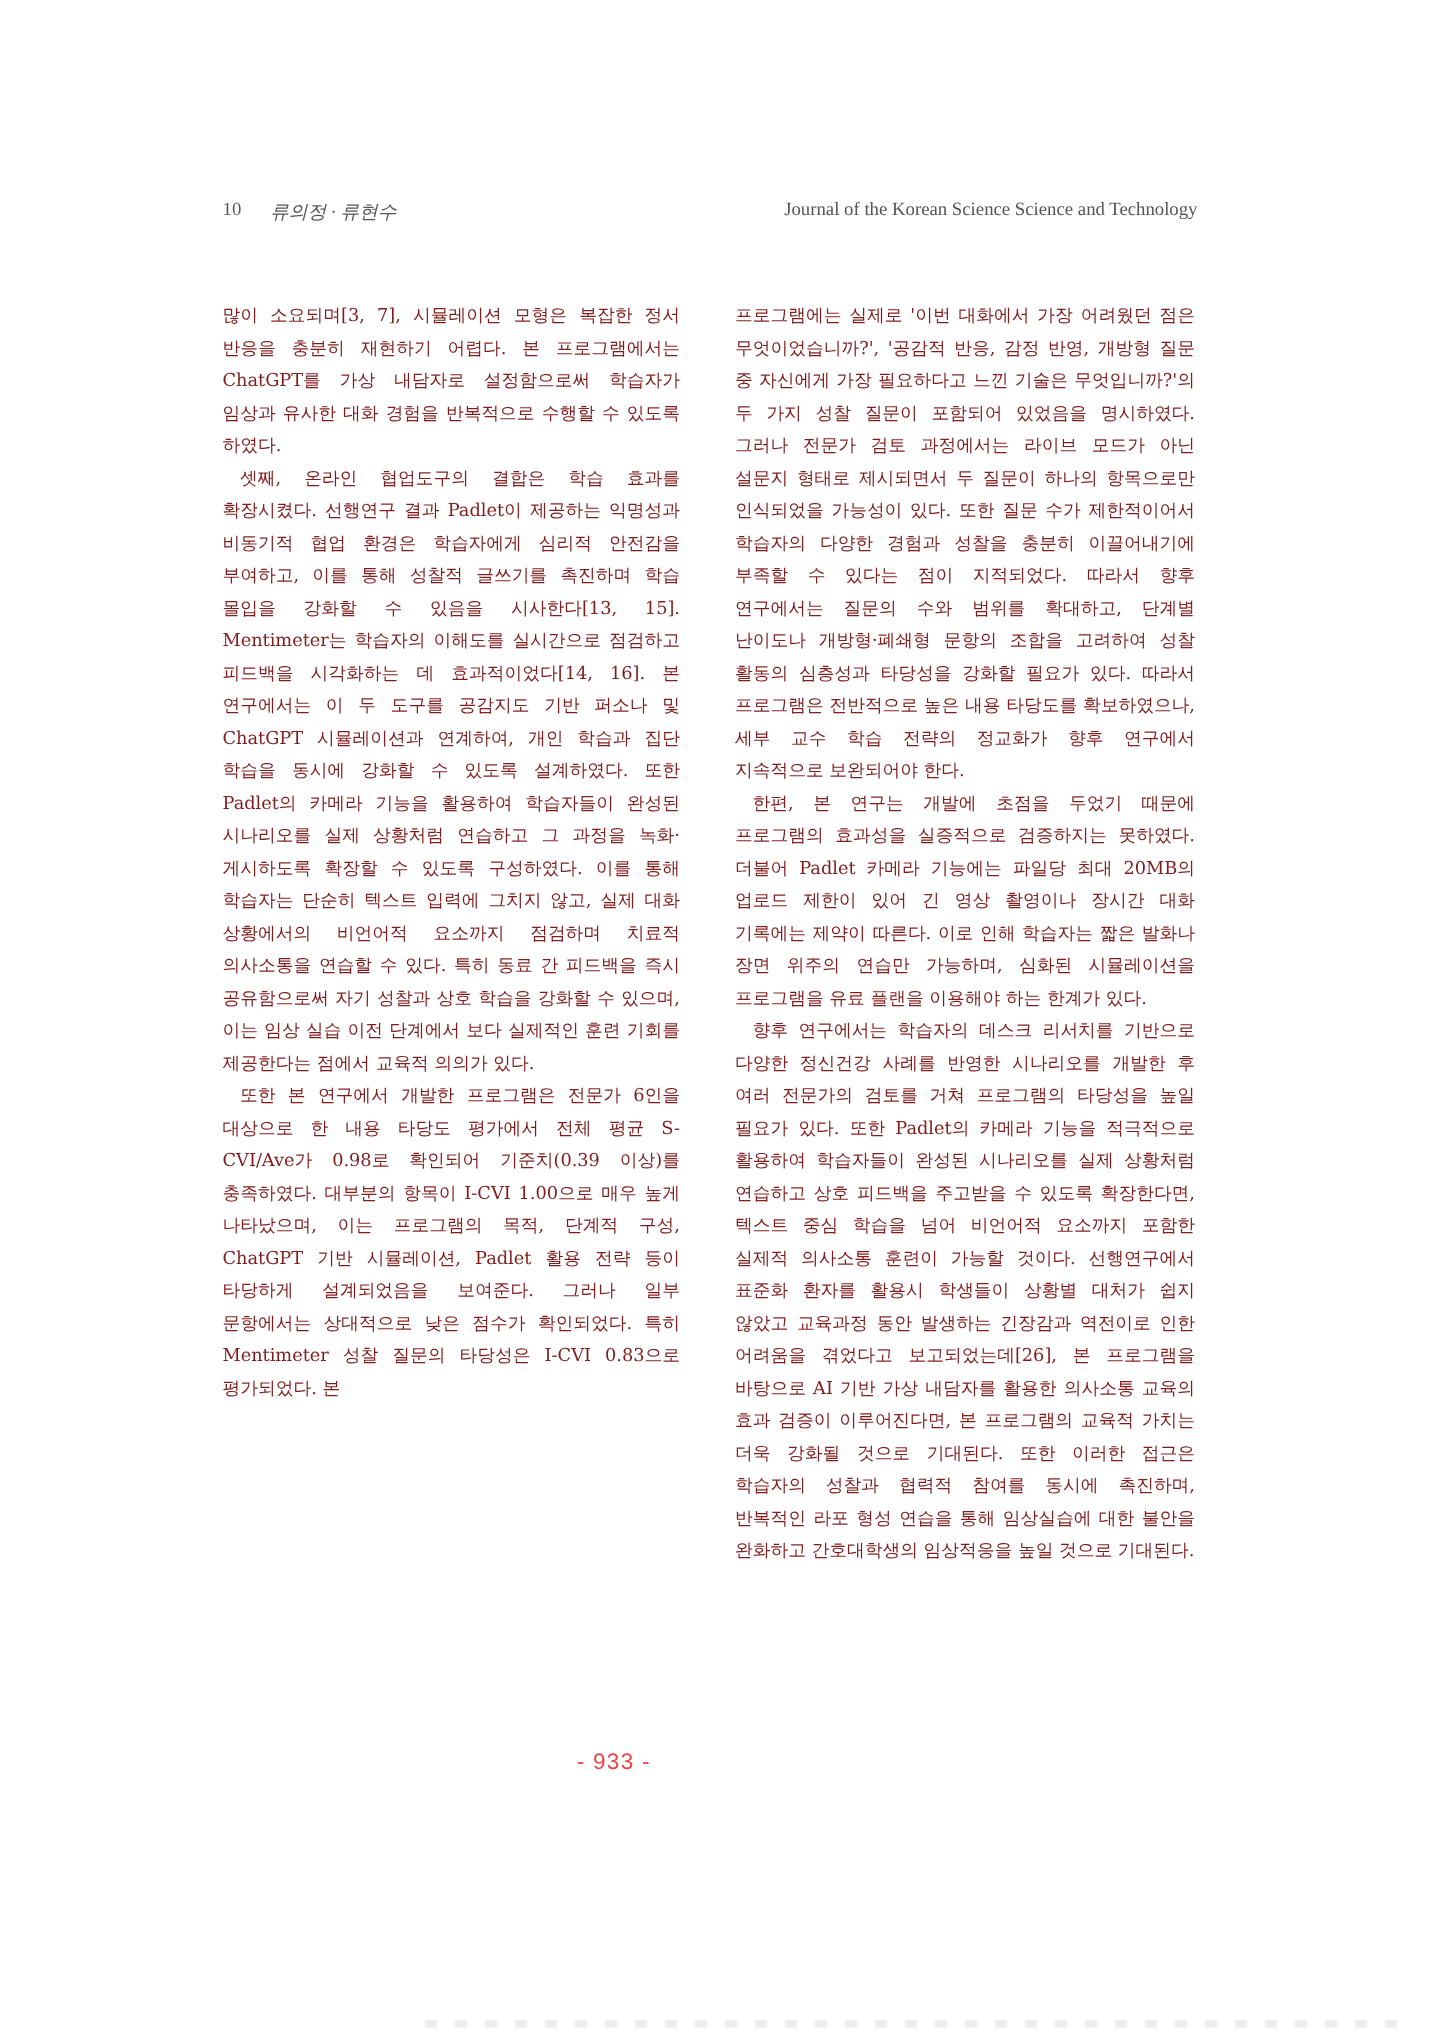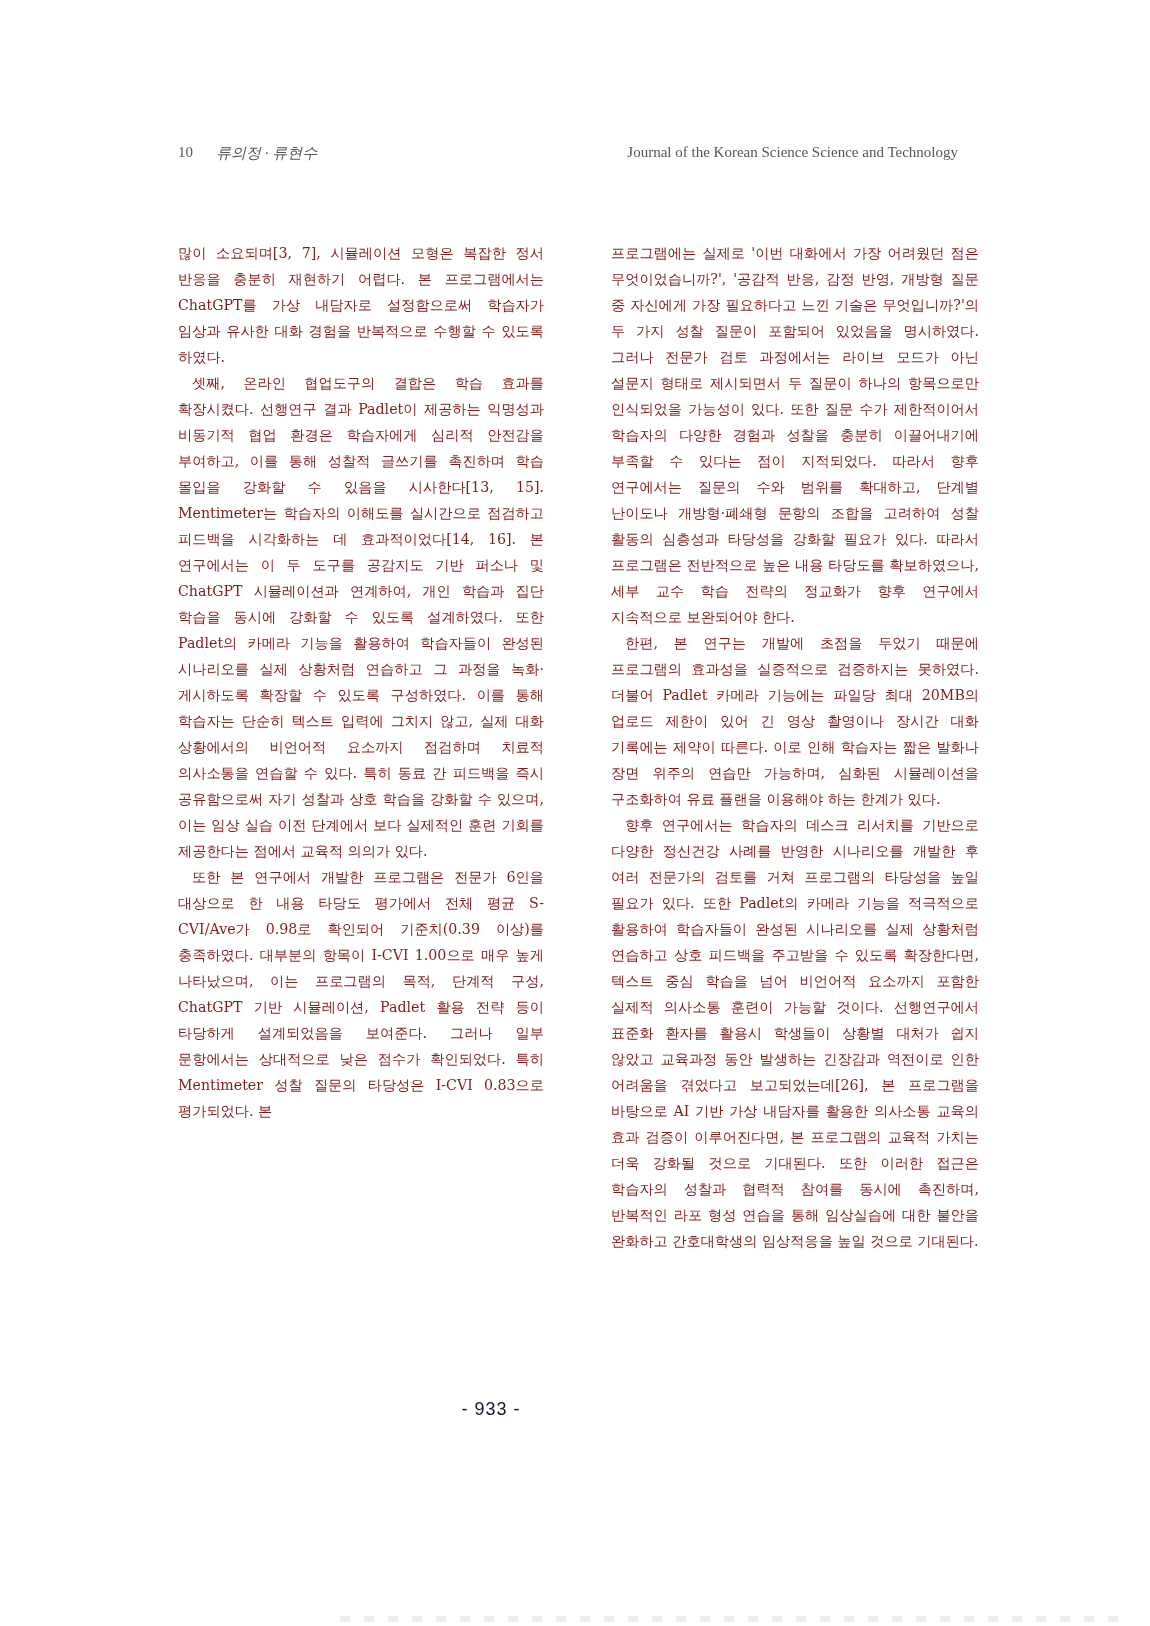--- a/index.html
+++ b/index.html
@@ -1,35 +1,35 @@
 <!DOCTYPE html>
 <html><head>
   <meta charset="utf-8">
   <style>
     html, body { margin: 0; padding: 0; background: #ffffff; }
     body { width: 1150px; height: 1626px; position: relative; overflow: hidden; color: #3a3a3a; }
     .running-head {
-      position: absolute; top: 144px; left: 178px; width: 780px; height: 24px;
+      position: absolute; top: 160px; left: 178px; width: 780px; height: 24px;
       font-family: "Liberation Serif", "DejaVu Serif", serif; font-size: 15px; color: #555;
     }
     .running-head .page-no { position: absolute; left: 0; top: 0; }
     .running-head .authors { position: absolute; left: 38px; top: 0; font-style: italic; }
     .running-head .journal { position: absolute; right: 0; top: 0; }
     .column {
       position: absolute; top: 240px; width: 366px;
       font-family: "DejaVu Serif", "Liberation Serif", serif; font-size: 14.2px;
       line-height: 26px; color: #7f1d1d; text-align: justify; word-break: keep-all;
     }
     .column.left { left: 178px; }
-    .column.right { left: 588px; width: 368px; margin-left: 23px; }
+    .column.right { left: 588px; width: 368px; }
     .column p { margin: 0; text-indent: 0; }
     .column p.indent { text-indent: 14px; }
     .footer-page {
       position: absolute; top: 1399px; left: 0; width: 982px; text-align: center;
-      font-family: "Liberation Sans", "DejaVu Sans", sans-serif; font-size: 18px; color: #0f172a;
+      font-family: "Liberation Sans", "DejaVu Sans", sans-serif; font-size: 18px; color: #ef4444;
       letter-spacing: 1px;
     }
     .cut-line {
       position: absolute; top: 1616px; left: 340px; width: 780px; height: 6px;
       background: repeating-linear-gradient(90deg, #e6e6e6 0 10px, transparent 10px 24px);
       opacity: 0.7;
     }
   </style>
 </head>
 <body>
@@ -41,19 +41,19 @@
 </div>
 
 <div class="column left">
   <p>많이 소요되며[3, 7], 시뮬레이션 모형은 복잡한 정서 반응을 충분히 재현하기 어렵다. 본 프로그램에서는 ChatGPT를 가상 내담자로 설정함으로써 학습자가 임상과 유사한 대화 경험을 반복적으로 수행할 수 있도록 하였다.</p>
   <p class="indent">셋째, 온라인 협업도구의 결합은 학습 효과를 확장시켰다. 선행연구 결과 Padlet이 제공하는 익명성과 비동기적 협업 환경은 학습자에게 심리적 안전감을 부여하고, 이를 통해 성찰적 글쓰기를 촉진하며 학습 몰입을 강화할 수 있음을 시사한다[13, 15]. Mentimeter는 학습자의 이해도를 실시간으로 점검하고 피드백을 시각화하는 데 효과적이었다[14, 16]. 본 연구에서는 이 두 도구를 공감지도 기반 퍼소나 및 ChatGPT 시뮬레이션과 연계하여, 개인 학습과 집단 학습을 동시에 강화할 수 있도록 설계하였다. 또한 Padlet의 카메라 기능을 활용하여 학습자들이 완성된 시나리오를 실제 상황처럼 연습하고 그 과정을 녹화·게시하도록 확장할 수 있도록 구성하였다. 이를 통해 학습자는 단순히 텍스트 입력에 그치지 않고, 실제 대화 상황에서의 비언어적 요소까지 점검하며 치료적 의사소통을 연습할 수 있다. 특히 동료 간 피드백을 즉시 공유함으로써 자기 성찰과 상호 학습을 강화할 수 있으며, 이는 임상 실습 이전 단계에서 보다 실제적인 훈련 기회를 제공한다는 점에서 교육적 의의가 있다.</p>
   <p class="indent">또한 본 연구에서 개발한 프로그램은 전문가 6인을 대상으로 한 내용 타당도 평가에서 전체 평균 S-CVI/Ave가 0.98로 확인되어 기준치(0.39 이상)를 충족하였다. 대부분의 항목이 I-CVI 1.00으로 매우 높게 나타났으며, 이는 프로그램의 목적, 단계적 구성, ChatGPT 기반 시뮬레이션, Padlet 활용 전략 등이 타당하게 설계되었음을 보여준다. 그러나 일부 문항에서는 상대적으로 낮은 점수가 확인되었다. 특히 Mentimeter 성찰 질문의 타당성은 I-CVI 0.83으로 평가되었다. 본</p>
 </div>
 
 <div class="column right">
   <p>프로그램에는 실제로 '이번 대화에서 가장 어려웠던 점은 무엇이었습니까?', '공감적 반응, 감정 반영, 개방형 질문 중 자신에게 가장 필요하다고 느낀 기술은 무엇입니까?'의 두 가지 성찰 질문이 포함되어 있었음을 명시하였다. 그러나 전문가 검토 과정에서는 라이브 모드가 아닌 설문지 형태로 제시되면서 두 질문이 하나의 항목으로만 인식되었을 가능성이 있다. 또한 질문 수가 제한적이어서 학습자의 다양한 경험과 성찰을 충분히 이끌어내기에 부족할 수 있다는 점이 지적되었다. 따라서 향후 연구에서는 질문의 수와 범위를 확대하고, 단계별 난이도나 개방형·폐쇄형 문항의 조합을 고려하여 성찰 활동의 심층성과 타당성을 강화할 필요가 있다. 따라서 프로그램은 전반적으로 높은 내용 타당도를 확보하였으나, 세부 교수 학습 전략의 정교화가 향후 연구에서 지속적으로 보완되어야 한다.</p>
-  <p class="indent">한편, 본 연구는 개발에 초점을 두었기 때문에 프로그램의 효과성을 실증적으로 검증하지는 못하였다. 더불어 Padlet 카메라 기능에는 파일당 최대 20MB의 업로드 제한이 있어 긴 영상 촬영이나 장시간 대화 기록에는 제약이 따른다. 이로 인해 학습자는 짧은 발화나 장면 위주의 연습만 가능하며, 심화된 시뮬레이션을 구조화하여 유료 플랜을 이용해야 하는 한계가 있다.</p>
+  <p class="indent">한편, 본 연구는 개발에 초점을 두었기 때문에 프로그램의 효과성을 실증적으로 검증하지는 못하였다. 더불어 Padlet 카메라 기능에는 파일당 최대 20MB의 업로드 제한이 있어 긴 영상 촬영이나 장시간 대화 기록에는 제약이 따른다. 이로 인해 학습자는 짧은 발화나 장면 위주의 연습만 가능하며, 심화된 시뮬레이션을 프로그램을 유료 플랜을 이용해야 하는 한계가 있다.</p>
   <p class="indent">향후 연구에서는 학습자의 데스크 리서치를 기반으로 다양한 정신건강 사례를 반영한 시나리오를 개발한 후 여러 전문가의 검토를 거쳐 프로그램의 타당성을 높일 필요가 있다. 또한 Padlet의 카메라 기능을 적극적으로 활용하여 학습자들이 완성된 시나리오를 실제 상황처럼 연습하고 상호 피드백을 주고받을 수 있도록 확장한다면, 텍스트 중심 학습을 넘어 비언어적 요소까지 포함한 실제적 의사소통 훈련이 가능할 것이다. 선행연구에서 표준화 환자를 활용시 학생들이 상황별 대처가 쉽지 않았고 교육과정 동안 발생하는 긴장감과 역전이로 인한 어려움을 겪었다고 보고되었는데[26], 본 프로그램을 바탕으로 AI 기반 가상 내담자를 활용한 의사소통 교육의 효과 검증이 이루어진다면, 본 프로그램의 교육적 가치는 더욱 강화될 것으로 기대된다. 또한 이러한 접근은 학습자의 성찰과 협력적 참여를 동시에 촉진하며, 반복적인 라포 형성 연습을 통해 임상실습에 대한 불안을 완화하고 간호대학생의 임상적응을 높일 것으로 기대된다.</p>
 </div>
 
 <div class="footer-page">- 933 -</div>
 
 <div class="cut-line"></div>
 
 </body></html>

